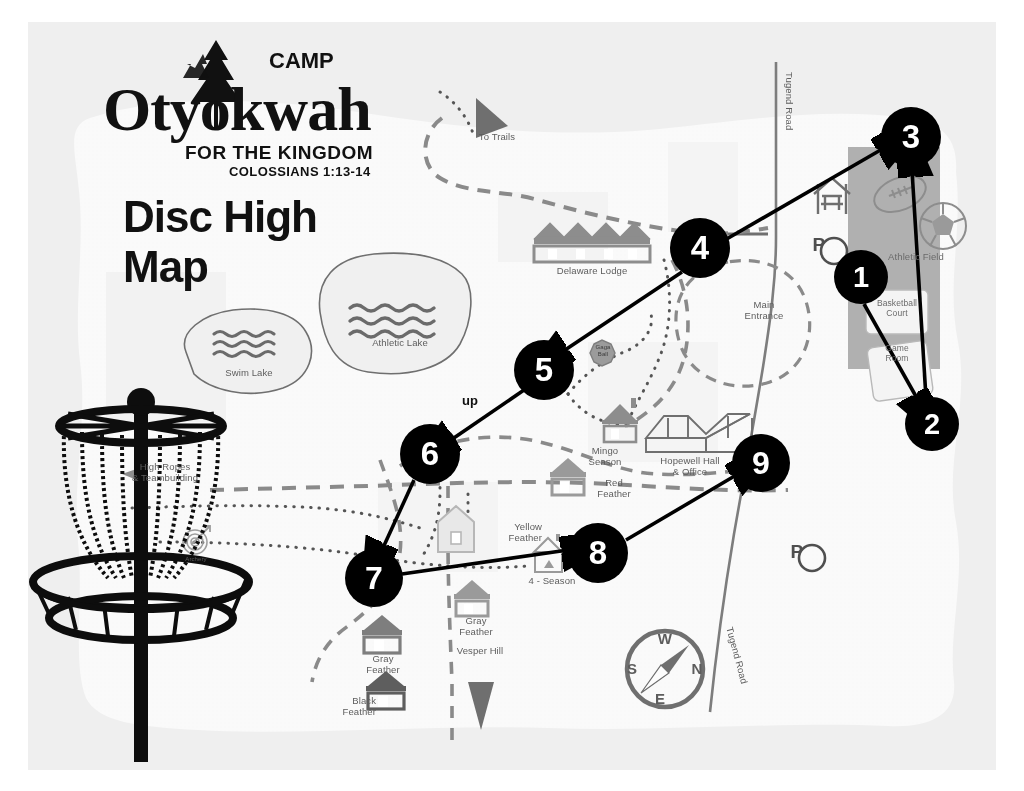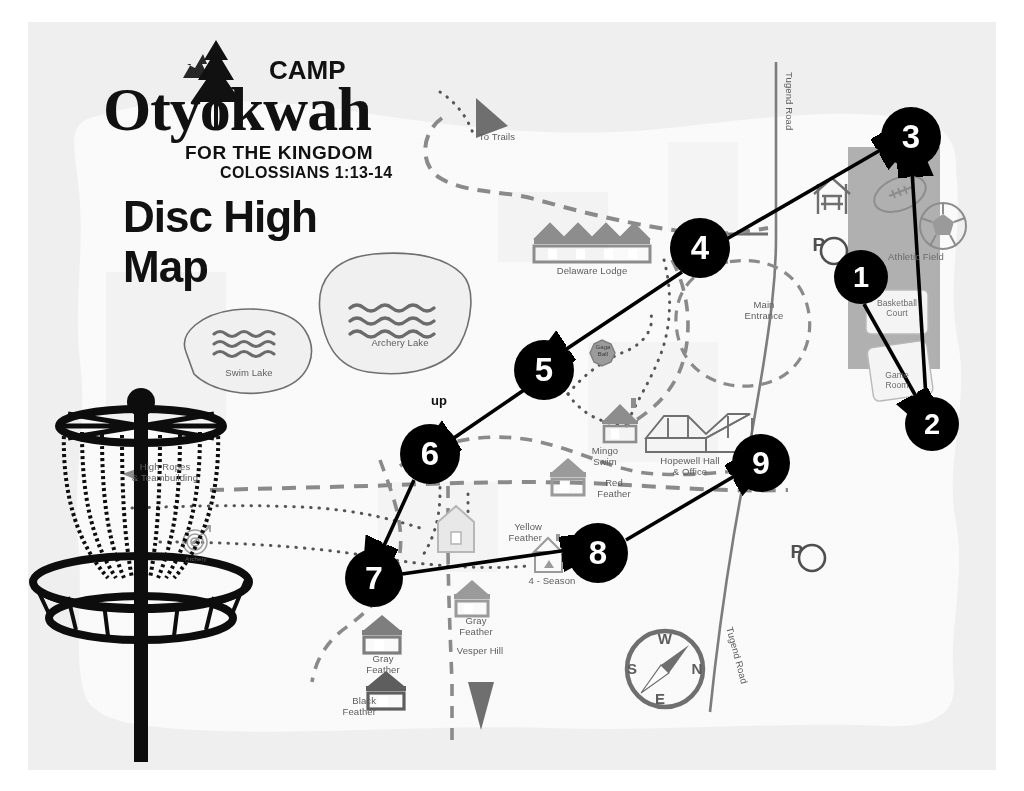--- a/index.html
+++ b/index.html
@@ -360,29 +360,29 @@
           <path d="M598,518 L710,452"></path>
         </g>
       </svg>
 
       <div class="lbl" style="left:434px; top:110px; width:70px;">To Trails</div>
 
       <div class="lbl" style="left:494px; top:244px; width:140px;">Delaware Lodge</div>
 
       <div class="lbl" style="left:176px; top:346px; width:90px;">Swim Lake</div>
 
-      <div class="lbl" style="left:312px; top:316px; width:120px;">Archery Lake</div>
+      <div class="lbl" style="left:312px; top:316px; width:120px;">Athletic Lake</div>
 
       <div class="lbl" style="left:72px; top:440px; width:130px; z-index:1;">High Ropes
 &amp; Teambuilding</div>
 
       <div class="lbl xs" style="left:142px; top:534px; width:52px; z-index:1;">Archery</div>
 
       <div class="lbl" style="left:544px; top:424px; width:66px;">Mingo
-Swim</div>
+Season</div>
 
       <div class="lbl" style="left:604px; top:434px; width:116px;">Hopewell Hall
 &amp; Office</div>
 
       <div class="lbl" style="left:556px; top:456px; width:60px; text-align:center;">Red
 Feather</div>
 
       <div class="lbl" style="left:450px; top:500px; width:64px; text-align:right;">Yellow
 Feather</div>
 
@@ -403,28 +403,28 @@
 Ball</div>
 
       <div class="lbl" style="left:700px; top:278px; width:72px;">Main
 Entrance</div>
 
       <div class="lbl" style="left:840px; top:230px; width:96px; color:#6a6a6a;">Athletic Field</div>
 
       <div class="lbl sm" style="left:834px; top:277px; width:70px; color:#6a6a6a;">Basketball
 Court</div>
 
-      <div class="lbl sm" style="left:838px; top:349px; width:62px; color:#6a6a6a;">Game
+      <div class="lbl sm" style="left:838px; top:322px; width:62px; color:#6a6a6a;">Game
 Room</div>
 
       <div class="lbl rot90" style="left:766px; top:50px; width:90px; text-align:left;">Tugend Road</div>
 
       <div class="lbl roadrot" style="left:706px; top:604px; width:92px; text-align:left;">Tugend Road</div>
 
-      <div class="lbl bold" style="left:396px; top:372px; width:30px; text-align:center;">up</div>
+      <div class="lbl bold" style="left:420px; top:372px; width:30px; text-align:right;">up</div>
 
       <div class="lbl" style="left:771px; top:212px; width:40px; font-size:19px; font-weight:bold; color:#4f4f4f;">P</div>
       <div class="lbl" style="left:749px; top:519px; width:40px; font-size:19px; font-weight:bold; color:#4f4f4f;">P</div>
 
       <div class="lbl" style="left:614px; top:608px; width:46px; font-size:15px; font-weight:bold; color:#5d5d5d;">W</div>
       <div class="lbl" style="left:654px; top:638px; width:30px; font-size:15px; font-weight:bold; color:#5d5d5d;">N</div>
       <div class="lbl" style="left:617px; top:668px; width:30px; font-size:15px; font-weight:bold; color:#5d5d5d;">E</div>
       <div class="lbl" style="left:589px; top:638px; width:30px; font-size:15px; font-weight:bold; color:#5d5d5d;">S</div>
 
       <div class="hole" style="left:806px; top:228px; width:54px; height:54px; font-size:29px;">
@@ -459,29 +459,29 @@
         <div id="logoWrap">
 
           <svg style="position:absolute; left:98px; top:6px;" width="90" height="92" viewBox="0 0 90 92">
             <g fill="#111">
               <path d="M45,2 L57,22 L51,22 L63,42 L55,42 L70,64 L20,64 L35,42 L27,42 L39,22 L33,22 Z"></path>
               <path d="M43,62 L47,62 L47,90 L43,90 Z"></path>
               <path d="M24,30 L32,16 L36,26 L31,26 L38,40 L12,40 L20,26 L16,26 Z" opacity=".9"></path>
             </g>
           </svg>
 
-          <div class="camp-word" style="left:196px; top:23px; font-size:26px; letter-spacing:0px;
+          <div class="camp-word" style="left:196px; top:16px; font-size:22px; letter-spacing:0px;
                font-family:'Liberation Sans',sans-serif; font-stretch:condensed;">CAMP</div>
 
           <div class="camp-word" style="left:30px; top:42px; font-size:62px; letter-spacing:-1px;">Otyokwah</div>
 
           <div class="camp-word" style="left:112px; top:110px; font-size:19px;
                font-family:'Liberation Sans',sans-serif; letter-spacing:.5px;">FOR THE KINGDOM</div>
 
-          <div class="camp-word" style="left:147px; top:132px; font-size:16px;
+          <div class="camp-word" style="left:156px; top:132px; font-size:13px;
                font-family:'Liberation Sans',sans-serif; letter-spacing:.4px;">COLOSSIANS 1:13-14</div>
         </div>
         <div id="mapTitle">Disc High Map</div>
       </div>
 
     </div>
   </div>
 </div>
 
 </body></html>

